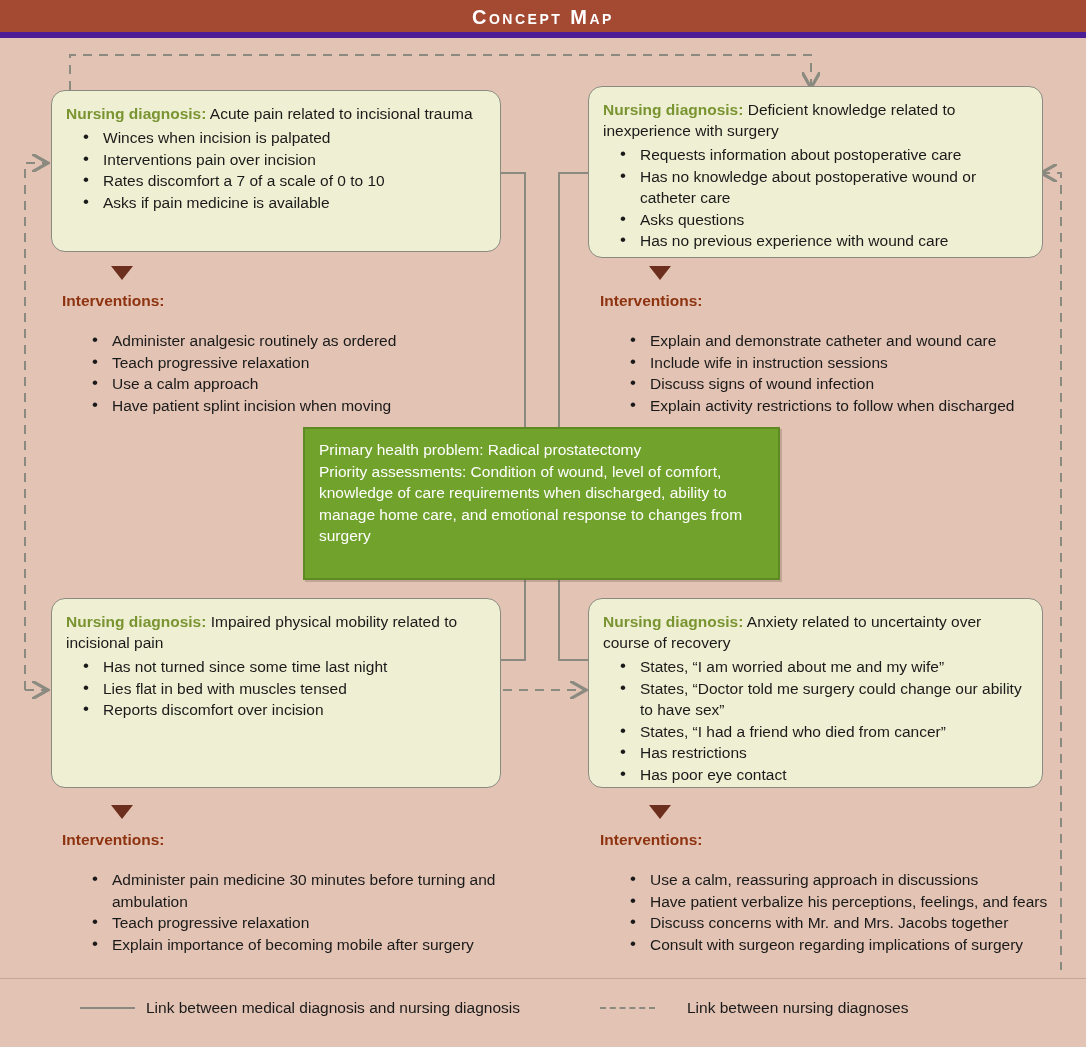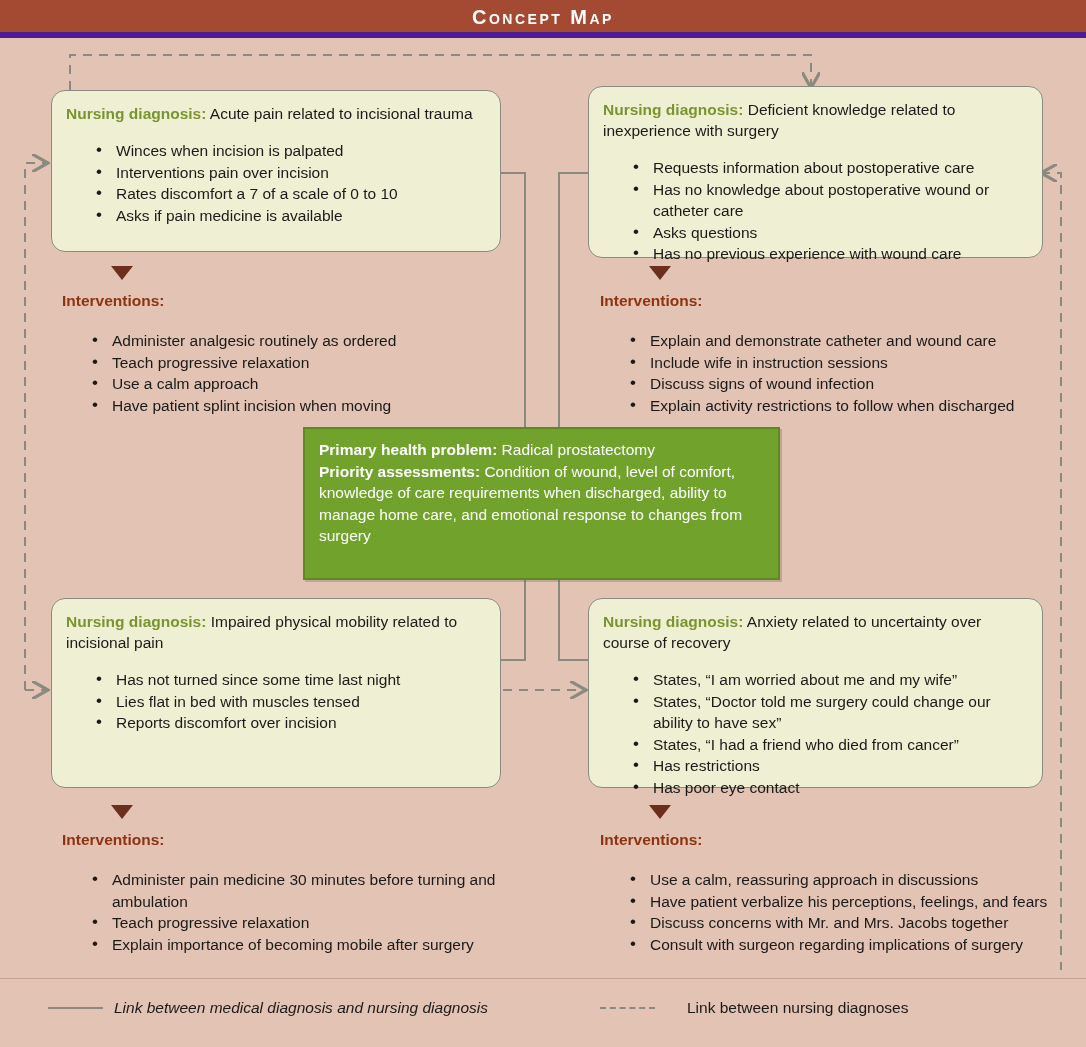--- a/index.html
+++ b/index.html
@@ -35,21 +35,21 @@
     background:#eff0d3;
     border:1.5px solid #8a8a80;
     border-radius:14px;
     box-sizing:border-box;
     padding:12px 14px 10px 14px;
   }
   .dbox .dtitle{
     font-size:15.5px;line-height:21px;color:#1a1a1a;margin:0 0 1px 0;
   }
   .dbox .dtitle b{color:#7a9431;font-weight:bold;}
-  .dlist{margin:16px;padding:0;list-style:none;}
+  .dlist{margin:3px;padding:0;list-style:none;}
   .dlist li{
     font-size:15.5px;line-height:21.5px;color:#1a1a1a;
     padding-left:34px;position:relative;
   }
   .dlist li::before{
     content:"\2022";position:absolute;left:14px;top:-1px;
     font-size:17px;color:#1a1a1a;
   }
 
   
@@ -79,36 +79,36 @@
     position:absolute;left:303px;top:427px;width:477px;height:153px;
     background:#71a22c;
     border:2px solid #5d8a22;
     box-sizing:border-box;
     padding:10px 14px;
     box-shadow:2px 2px 0 rgba(90,70,60,0.25);
   }
   .centerbox p{
     margin:0;color:#ffffff;font-size:15.5px;line-height:21.5px;
   }
-  .centerbox b{font-weight:bold;}
+  .centerbox b{font-weight:normal;}
 
   
   .legend-rule{
     position:absolute;left:0;top:978px;width:1086px;height:1px;
     background:#c9a393;
   }
   .legend{
     position:absolute;left:0;top:995px;width:1086px;height:40px;
   }
   .legend-item{position:absolute;top:0;height:26px;display:flex;align-items:center;}
   .legend-item .swatch{display:inline-block;width:55px;height:0;margin-right:11px;}
   .swatch-solid{border-top:2px solid #8a8a80;}
   .swatch-dashed{border-top:2px dashed #8a8a80;}
   .legend-item .ltext{font-size:15.5px;color:#1a1a1a;}
-  #legend-1{left:48px;font-style:italic;}
+  #legend-1{left:80px;}
   #legend-2{left:600px;gap:21px;}
 </style>
 </head>
 <body>
 
 <div id="root">
 
   <div class="header">
     <div class="header-title">Concept Map</div>
   </div>

